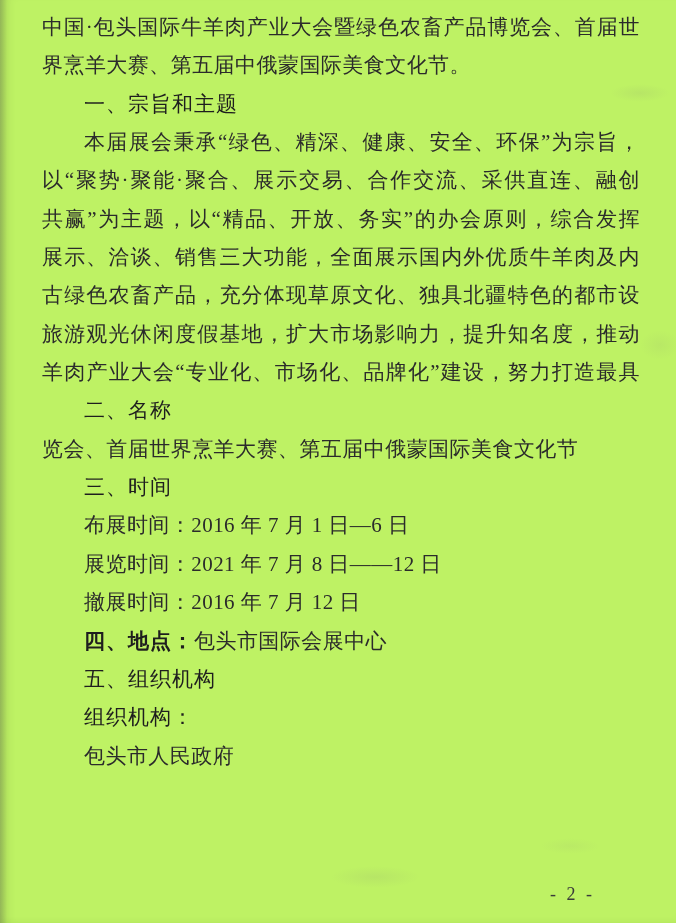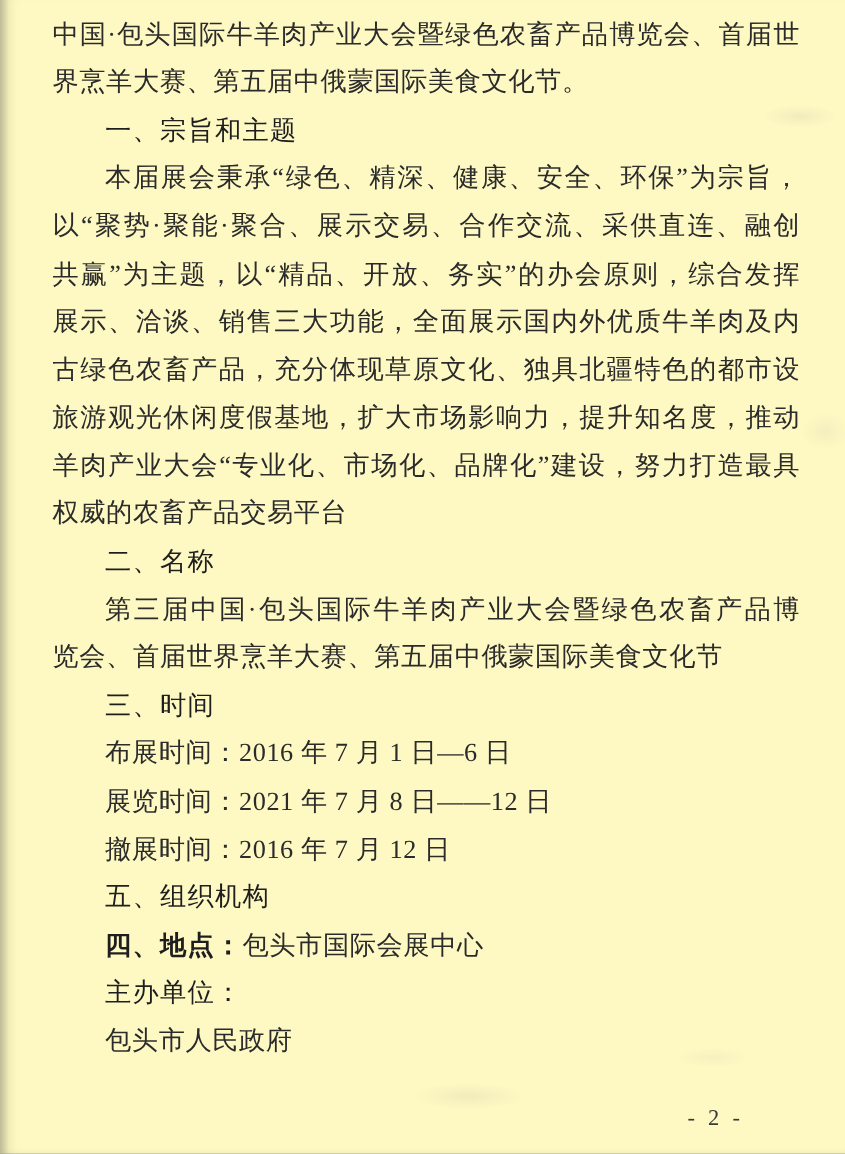--- a/index.html
+++ b/index.html
@@ -4,21 +4,21 @@
 <style>
   * { margin: 0; padding: 0; box-sizing: border-box; }
   html, body {
     font-family: "Liberation Serif", "DejaVu Serif", serif;
     background: #9a9a9a;
   }
   .page {
     position: relative;
     width: 676px;
     height: 923px;
-    background: #fef9c3;
+    background: #bef264;
     overflow: hidden;
     color: #262626;
     box-shadow: inset 14px 0 12px -10px rgba(0,0,0,0.18),
                 inset 0 -6px 8px -6px rgba(0,0,0,0.06);
   }
   .doc {
     position: absolute;
     top: 8px;
     left: 42px;
     width: 598px;
@@ -90,30 +90,28 @@
     <div class="line fill">中国·包头国际牛羊肉产业大会暨绿色农畜产品博览会、首届世</div>
     <div class="line">界烹羊大赛、第五届中俄蒙国际美食文化节。</div>
     <div class="line heading">一、宗旨和主题</div>
     <div class="line fill indent">本届展会秉承“绿色、精深、健康、安全、环保”为宗旨，</div>
     <div class="line fill">以“聚势·聚能·聚合、展示交易、合作交流、采供直连、融创</div>
     <div class="line fill">共赢”为主题，以“精品、开放、务实”的办会原则，综合发挥</div>
     <div class="line fill">展示、洽谈、销售三大功能，全面展示国内外优质牛羊肉及内蒙</div>
     <div class="line fill">古绿色农畜产品，充分体现草原文化、独具北疆特色的都市设施</div>
     <div class="line fill">旅游观光休闲度假基地，扩大市场影响力，提升知名度，推动牛</div>
     <div class="line fill">羊肉产业大会“专业化、市场化、品牌化”建设，努力打造最具</div>
-    <div class="line">权威的农畜产品交易平台</div>
     <div class="line heading">二、名称</div>
-    <div class="line fill indent">第三届中国·包头国际牛羊肉产业大会暨绿色农畜产品博</div>
     <div class="line">览会、首届世界烹羊大赛、第五届中俄蒙国际美食文化节</div>
     <div class="line heading">三、时间</div>
     <div class="line indent">布展时间：2016 年 7 月 1 日—6 日</div>
     <div class="line indent">展览时间：2021 年 7 月 8 日——12 日</div>
     <div class="line indent">撤展时间：2016 年 7 月 12 日</div>
-    <div class="line heading">五、组织机构</div>
     <div class="line mixed">
       <span class="label">四、地点：</span><span class="value">包头市国际会展中心</span>
     </div>
-    <div class="line heading">主办单位：</div>
+    <div class="line heading">五、组织机构</div>
+    <div class="line heading">组织机构：</div>
     <div class="line indent">包头市人民政府</div>
   </div>
 
   <div class="page-number">- 2 -</div>
 </div>
 
 </body></html>

